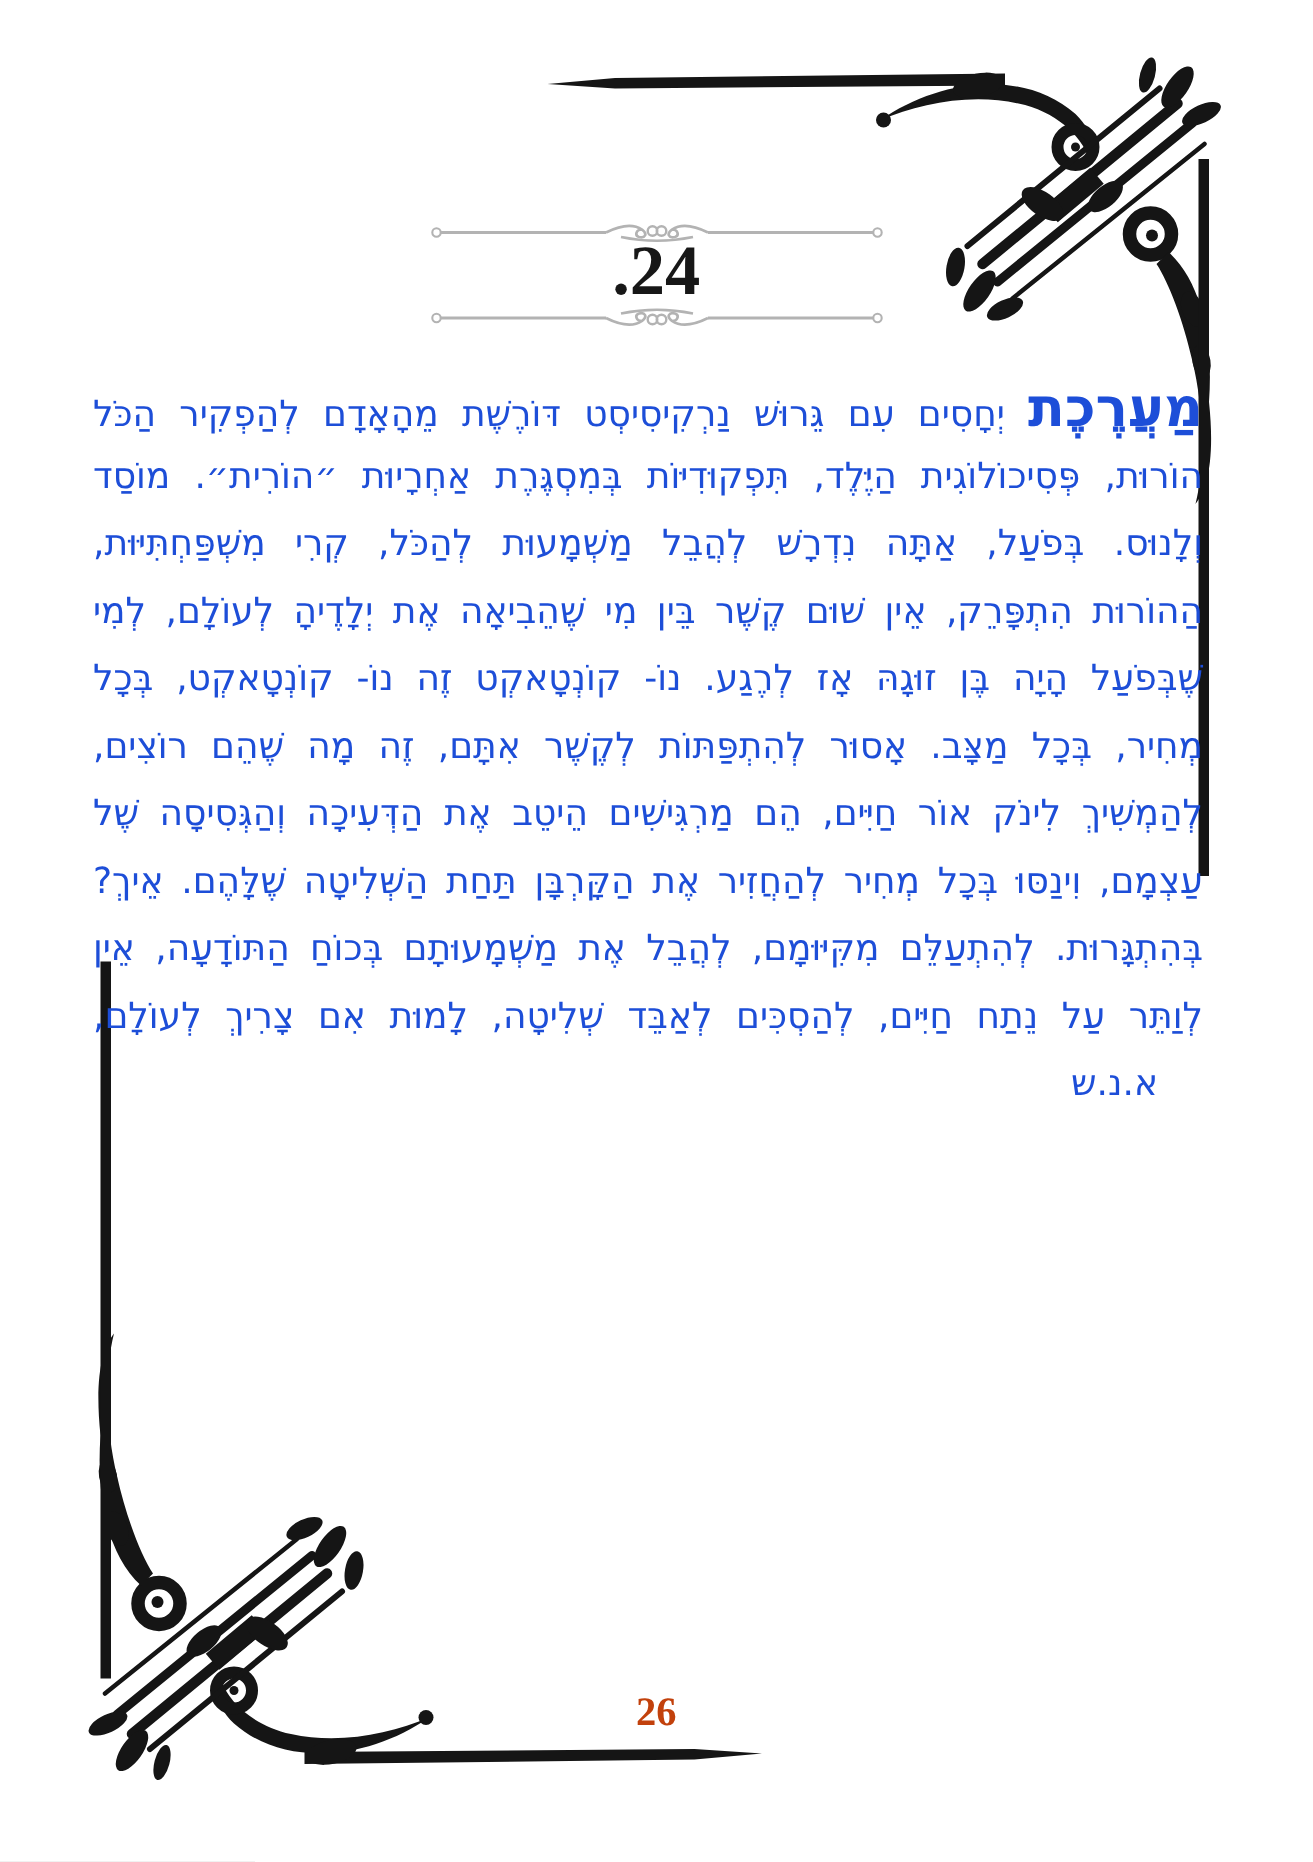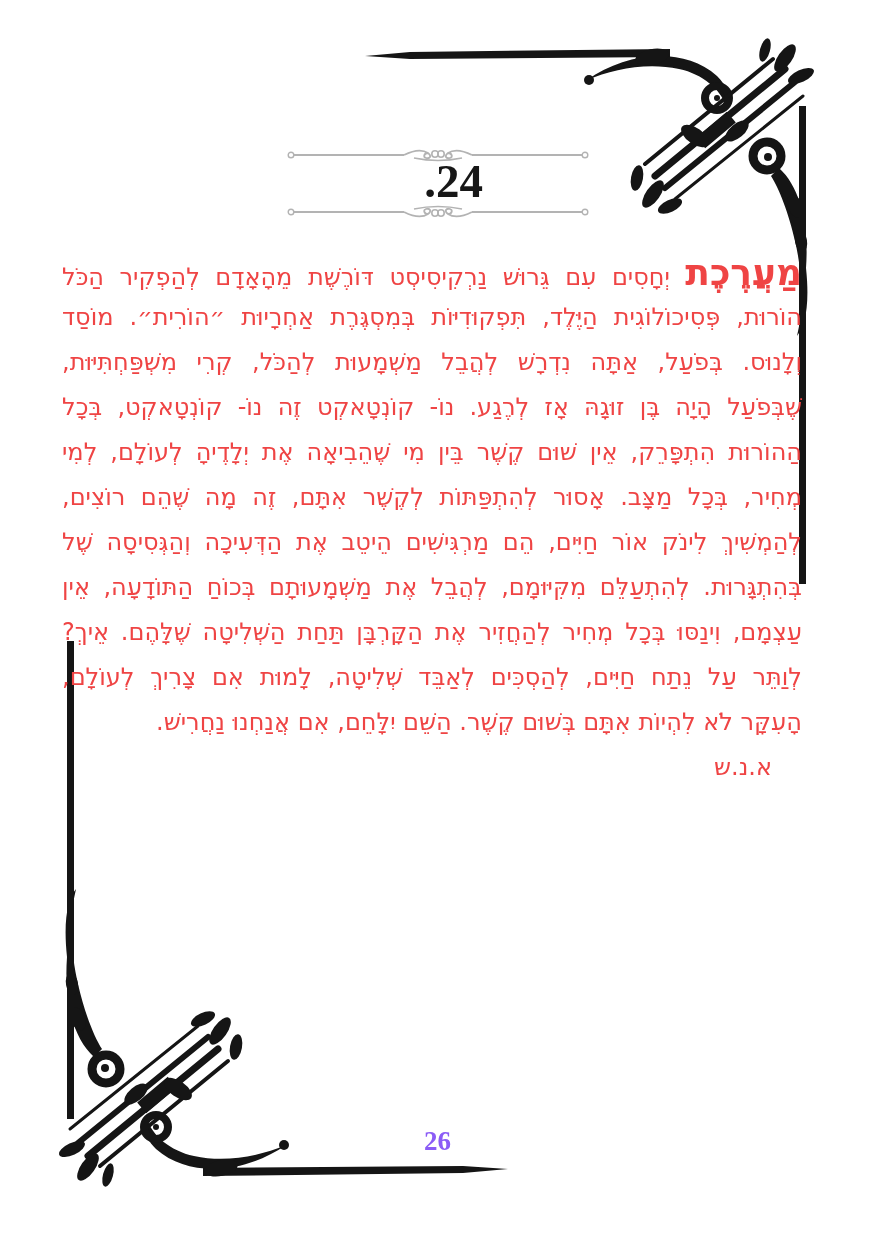--- a/index.html
+++ b/index.html
@@ -11,46 +11,46 @@
   
   .corner-svg{position:absolute; display:block;}
   .corner-top-right{left:365px; top:36px; width:450px; height:550px;}
   .corner-bottom-left{left:58px; top:639px; width:450px; height:550px; transform:rotate(180deg);}
   
   .chapter-block{position:absolute; left:calc(50% - 152px); top:0; width:304px;}
   .divider{position:absolute; left:0; width:304px; height:16px;}
   .divider-top{top:147px;}
   .divider-bottom{top:204px; transform:scaleY(-1);}
   .chapter-number{
-    position:absolute; top:155px; left:16px; width:304px; height:52px;
+    position:absolute; top:155px; left:0; width:304px; height:52px;
     line-height:52px; text-align:center;
     font-size:47px; font-weight:bold; color:#171717;
     font-family:"Liberation Serif", serif;
   }
   
   .body-text{
     position:absolute; left:62px; top:250px; width:740px;
     direction:rtl; unicode-bidi:embed;
     font-family:"DejaVu Sans", sans-serif;
-    font-size:24px; color:#ef4444;
+    font-size:24px; color:#1d4ed8;
   }
   .text-line{
     text-align:justify; text-align-last:justify; text-justify:inter-word;
     line-height:45px; height:45px; overflow:visible;
   }
   .text-line.last{text-align-last:right;}
   .lead-word{font-weight:bold; font-size:36px;}
   .signature{
     direction:rtl; text-align:right; padding-right:30px;
     line-height:45px; font-size:24px; font-family:"DejaVu Sans", sans-serif;
   }
   
   .page-number{
     position:absolute; top:1126px; left:0; width:875px; text-align:center;
-    font-family:"Liberation Serif", serif; font-weight:bold; font-size:27px; color:#8b5cf6;
+    font-family:"Liberation Serif", serif; font-weight:bold; font-size:27px; color:#c2410c;
   }
 </style>
 </head>
 <body>
 
 <div class="page">
 
   <svg class="corner-svg corner-top-right" viewBox="0 0 450 550" aria-hidden="true">
     <defs>
       <g id="corner-art" fill="#151515">
@@ -127,26 +127,25 @@
         <circle cx="155" cy="7" r="3.2" stroke-width="1.6"></circle>
         <path d="M128,11 Q152,16 176,11" stroke-width="1.6"></path>
       </g>
     </svg>
   </div>
 
   <div class="body-text">
     <div class="text-line"><span class="lead-word">מַעֲרֶכֶת</span> יְחָסִים עִם גֵּרוּשׁ נַרְקִיסִיסְט דּוֹרֶשֶׁת מֵהָאָדָם לְהַפְקִיר הַכֹּל</div>
       <div class="text-line">הוֹרוּת, פְּסִיכוֹלוֹגִית הַיֶּלֶד, תִּפְקוּדִיּוֹת בְּמִסְגֶּרֶת אַחְרָיוּת ״הוֹרִית״. מוֹסַד</div>
       <div class="text-line">וְלָנוּס. בְּפֹעַל, אַתָּה נִדְרָשׁ לְהֲבֵל מַשְׁמָעוּת לְהַכֹּל, קְרִי מִשְׁפַּחְתִּיּוּת,</div>
+      <div class="text-line">הַהוֹרוּת הִתְפָּרֵק, אֵין שׁוּם קֶשֶׁר בֵּין מִי שֶׁהֵבִיאָה אֶת יְלָדֶיהָ לְעוֹלָם, לְמִי</div>
       <div class="text-line">שֶׁבְּפֹעַל הָיָה בֶּן זוּגָהּ אָז לְרֶגַע. נוֹ- קוֹנְטָאקְט זֶה נוֹ- קוֹנְטָאקְט, בְּכָל</div>
-      <div class="text-line">הַהוֹרוּת הִתְפָּרֵק, אֵין שׁוּם קֶשֶׁר בֵּין מִי שֶׁהֵבִיאָה אֶת יְלָדֶיהָ לְעוֹלָם, לְמִי</div>
       <div class="text-line">מְחִיר, בְּכָל מַצָּב. אָסוּר לְהִתְפַּתּוֹת לְקֶשֶׁר אִתָּם, זֶה מָה שֶׁהֵם רוֹצִים,</div>
       <div class="text-line">לְהַמְשִׁיךְ לִינֹק אוֹר חַיִּים, הֵם מַרְגִּישִׁים הֵיטֵב אֶת הַדְּעִיכָה וְהַגְּסִיסָה שֶׁל</div>
+      <div class="text-line">עַצְמָם, וִינַסּוּ בְּכָל מְחִיר לְהַחֲזִיר אֶת הַקָּרְבָּן תַּחַת הַשְּׁלִיטָה שֶׁלָּהֶם. אֵיךְ?</div>
       <div class="text-line">בְּהִתְגָּרוּת. לְהִתְעַלֵּם מִקִּיּוּמָם, לְהֲבֵל אֶת מַשְׁמָעוּתָם בְּכוֹחַ הַתּוֹדָעָה, אֵין</div>
-      <div class="text-line">עַצְמָם, וִינַסּוּ בְּכָל מְחִיר לְהַחֲזִיר אֶת הַקָּרְבָּן תַּחַת הַשְּׁלִיטָה שֶׁלָּהֶם. אֵיךְ?</div>
       <div class="text-line">לְוַתֵּר עַל נֵתַח חַיִּים, לְהַסְכִּים לְאַבֵּד שְׁלִיטָה, לָמוּת אִם צָרִיךְ לְעוֹלָם,</div>
-      <div class="text-line last">הָעִקָּר לֹא לִהְיוֹת אִתָּם בְּשׁוּם קֶשֶׁר. הַשֵּׁם יִלָּחֵם, אִם אֲנַחְנוּ נַחֲרִישׁ.</div>
       <div class="signature">א.נ.ש</div>
   </div>
 
   <div class="page-number">26</div>
 
 </div>
 
 </body></html>

